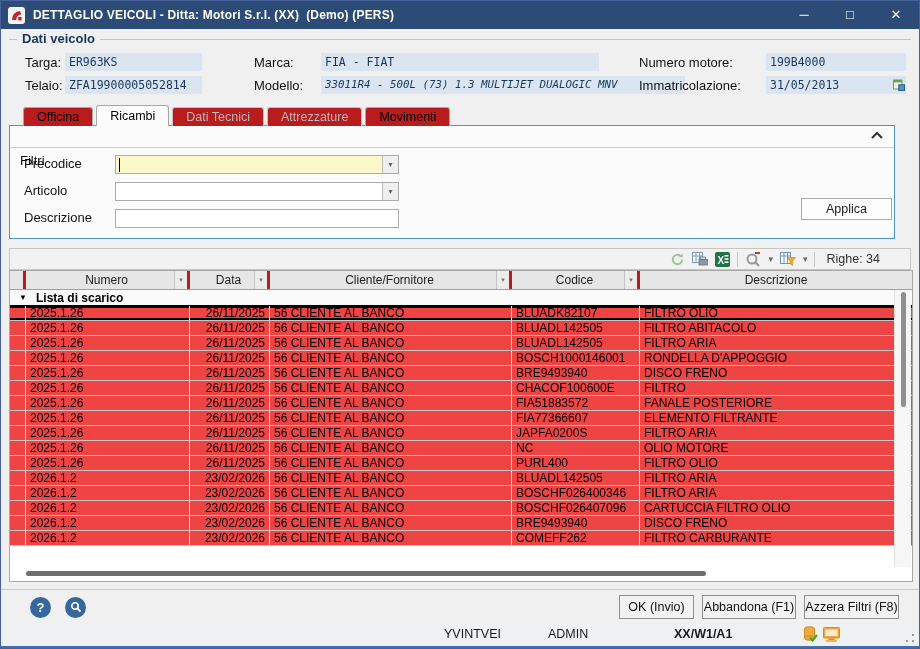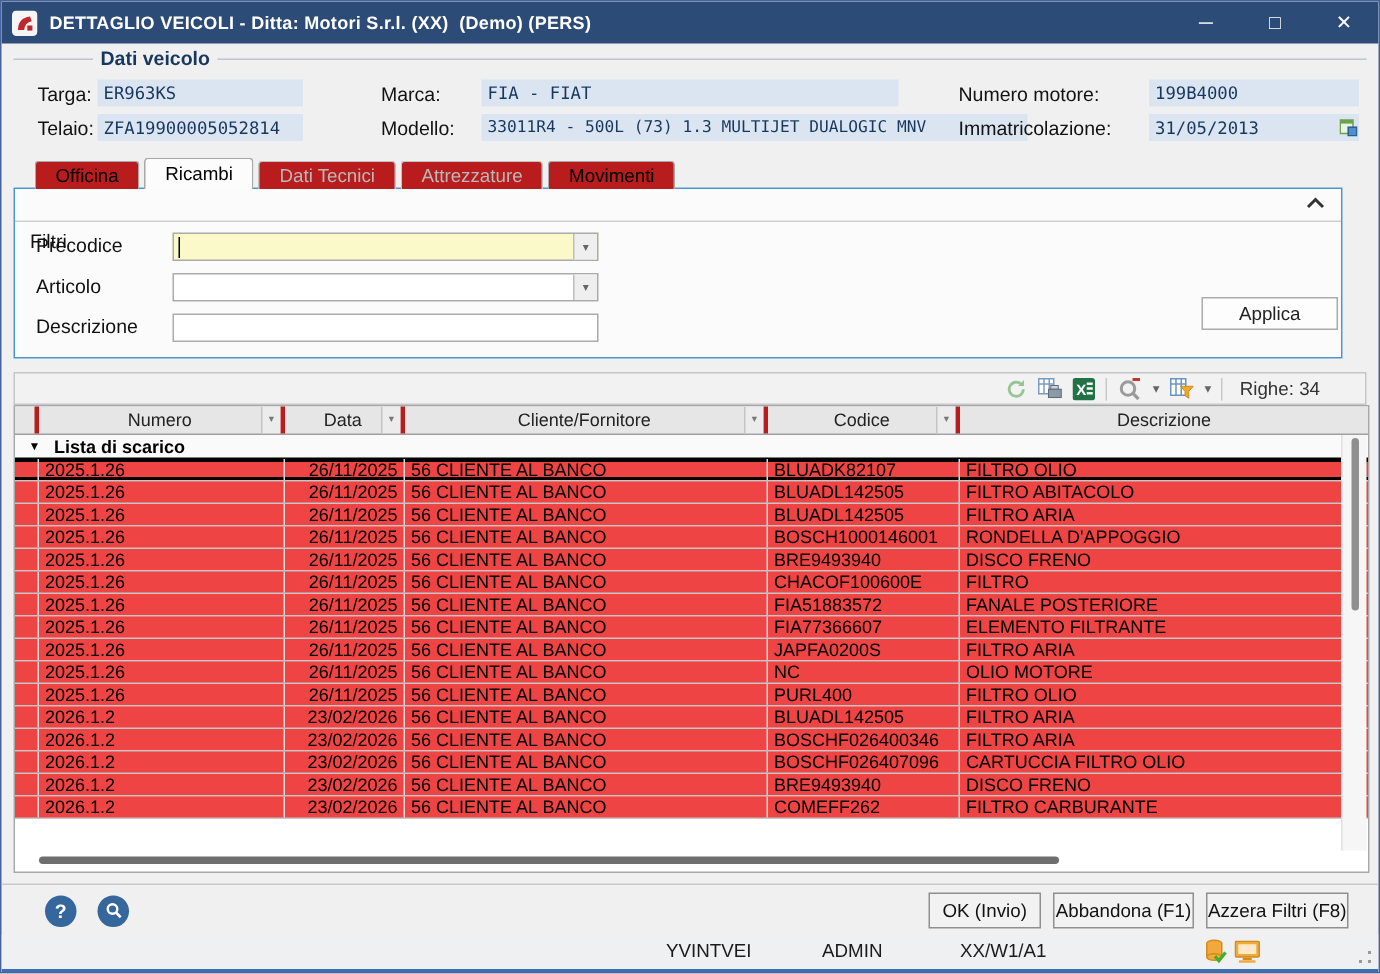--- a/index.html
+++ b/index.html
@@ -12,21 +12,21 @@
   
   .titlebar{position:absolute;top:0;left:0;right:0;height:28px;background:#2c4b76;
     display:flex;align-items:center;color:#fff;}
   .app-icon{margin-left:7px;width:17px;height:17px;flex:0 0 auto;}
   .title-text{margin-left:8px;font-size:12px;font-weight:600;letter-spacing:.2px;white-space:pre;}
   .win-controls{position:absolute;right:0;top:0;height:28px;display:flex;align-items:center;}
   .win-btn{width:46px;text-align:center;font-size:13px;color:#fff;cursor:pointer;line-height:28px;}
   
   .groupbox{position:absolute;left:8px;right:8px;top:32px;height:68px;}
   .group-legend{position:absolute;left:8px;top:-2px;font-size:13px;font-weight:bold;color:#17375e;
-    background:#f0f0f0;padding:0 5px;z-index:1;margin-left:45px;}
+    background:#f0f0f0;padding:0 5px;z-index:1;}
   .group-line{position:absolute;left:0;right:0;top:6px;border-top:1px solid #bcc4cd;}
   .fld-label{position:absolute;font-size:13px;color:#111;}
   .fld-value{position:absolute;height:18px;background:#dbe5f2;color:#17375e;
     font-family:"DejaVu Sans Mono",monospace;font-size:11.5px;line-height:18px;
     padding:0 4px;white-space:nowrap;overflow:hidden;}
   .fld-value.right{text-align:left;padding-right:16px;}
   .cal-icon{position:absolute;right:1px;top:3px;}
   
   .tabs{position:absolute;left:22px;top:104px;height:21px;display:flex;align-items:flex-end;z-index:3;}
   .tab{height:19px;line-height:18px;padding:0 13px;font-size:12.5px;color:#000;
@@ -127,21 +127,21 @@
   <div class="groupbox">
     <div class="group-line"></div>
     <span class="group-legend">Dati veicolo</span>
     <span class="fld-label" style="left:16px;top:22px;">Targa:</span>
     <span class="fld-value" style="left:56px;top:20px;width:137px;">ER963KS</span>
     <span class="fld-label" style="left:16px;top:45px;">Telaio:</span>
     <span class="fld-value" style="left:56px;top:43px;width:137px;">ZFA19900005052814</span>
     <span class="fld-label" style="left:245px;top:22px;text-align:right;">Marca:</span>
     <span class="fld-value" style="left:312px;top:20px;width:278px;">FIA - FIAT</span>
     <span class="fld-label" style="left:245px;top:45px;">Modello:</span>
-    <span class="fld-value" style="left:312px;top:43px;width:364px;font-size:10.8px;">33011R4 - 500L (73) 1.3 MULTIJET DUALOGIC MNV</span>
+    <span class="fld-value" style="left:312px;top:43px;width:364px;font-size:10.8px;font-style:italic;">33011R4 - 500L (73) 1.3 MULTIJET DUALOGIC MNV</span>
     <span class="fld-label" style="left:630px;top:22px;">Numero motore:</span>
     <span class="fld-value" style="left:757px;top:20px;width:140px;">199B4000</span>
     <span class="fld-label" style="left:630px;top:45px;">Immatricolazione:</span>
     <span class="fld-value right" style="left:757px;top:43px;width:140px;">
       <span>31/05/2013</span>
       <svg class="cal-icon" width="12" height="12" viewBox="0 0 12 12">
         <rect x="0.5" y="1" width="8.5" height="9" fill="#eaf2e4" stroke="#6da34d"></rect>
         <rect x="0.5" y="1" width="8.5" height="2.4" fill="#6da34d"></rect>
         <rect x="5.8" y="5.8" width="5.7" height="5.7" fill="#4f8fcc" stroke="#2a5d94"></rect>
       </svg>
@@ -405,21 +405,21 @@
       <line x1="7.4" y1="7.4" x2="10.5" y2="10.5" stroke="#fff" stroke-width="1.8"></line>
     </svg>
   </div>
   <div class="foot-btn" style="left:618px;width:75px;">OK (Invio)</div>
   <div class="foot-btn" style="left:701px;width:94px;">Abbandona (F1)</div>
   <div class="foot-btn" style="left:803px;width:95px;">Azzera Filtri (F8)</div>
 
   <div class="statusbar">
     <span class="status-text" style="left:443px;">YVINTVEI</span>
     <span class="status-text" style="left:547px;">ADMIN</span>
-    <span class="status-text" style="left:639px;">XX/W1/A1</span>
+    <span class="status-text" style="left:673px;font-weight:bold;">XX/W1/A1</span>
     <svg style="position:absolute;left:803px;top:3px;" width="14" height="18" viewBox="0 0 14 18">
       <ellipse cx="5.5" cy="3" rx="5" ry="2.2" fill="#f2a93b" stroke="#d08c1f"></ellipse>
       <rect x="0.5" y="3" width="10" height="9" fill="#f2a93b"></rect>
       <line x1="0.5" y1="3" x2="0.5" y2="12" stroke="#d08c1f"></line>
       <line x1="10.5" y1="3" x2="10.5" y2="12" stroke="#d08c1f"></line>
       <ellipse cx="5.5" cy="12" rx="5" ry="2.2" fill="#f2a93b" stroke="#d08c1f"></ellipse>
       <path d="M6 11.5 l2.6 3 4.4-5.5" stroke="#3fae29" stroke-width="2.2" fill="none"></path>
     </svg>
     <svg style="position:absolute;left:822px;top:4px;" width="18" height="15" viewBox="0 0 18 15">
       <rect x="0.5" y="0.5" width="16" height="10.5" rx="1" fill="#f2a93b" stroke="#d08c1f"></rect>

